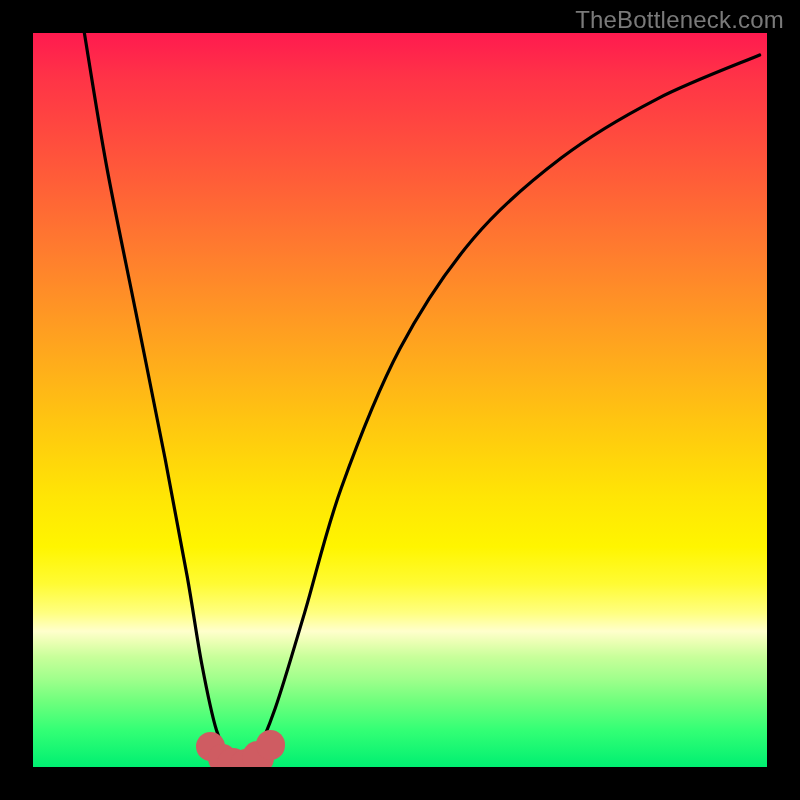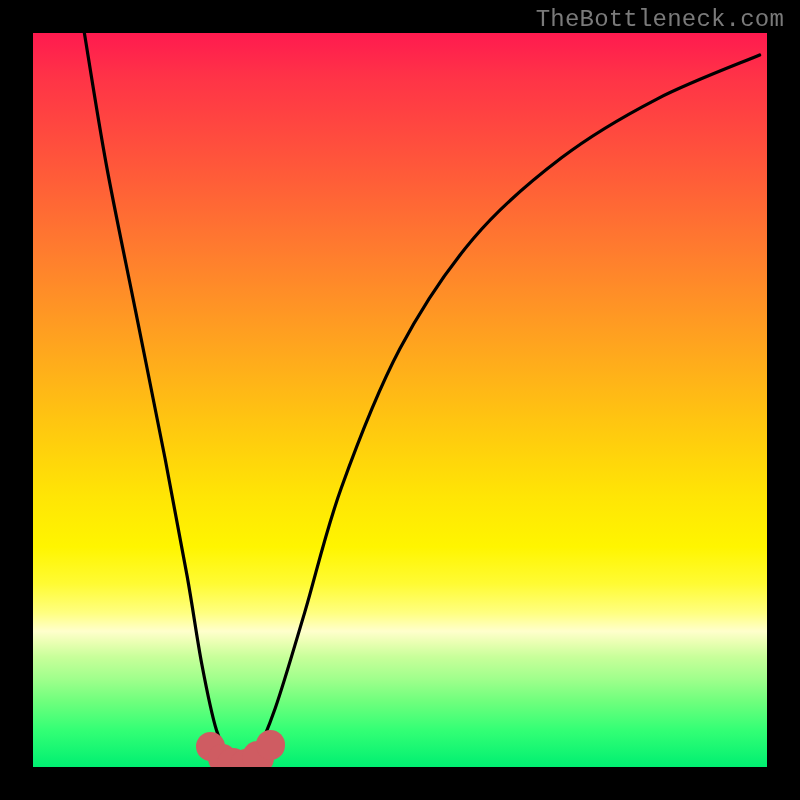--- a/index.html
+++ b/index.html
@@ -11,21 +11,20 @@
     background: #000;
     font-family: Arial, Helvetica, sans-serif;
   }
   .frame {
     position: absolute;
     top: 0;
     left: 0;
     width: 800px;
     height: 567px;
     background: #000;
-    font-family: Liberation Mono, monospace;
   }
   .plot {
     position: absolute;
     top: 33px;
     left: 33px;
     width: 734px;
     height: 734px;
     overflow: hidden;
     background: linear-gradient(to bottom,
       #ff1a4f 0%,

